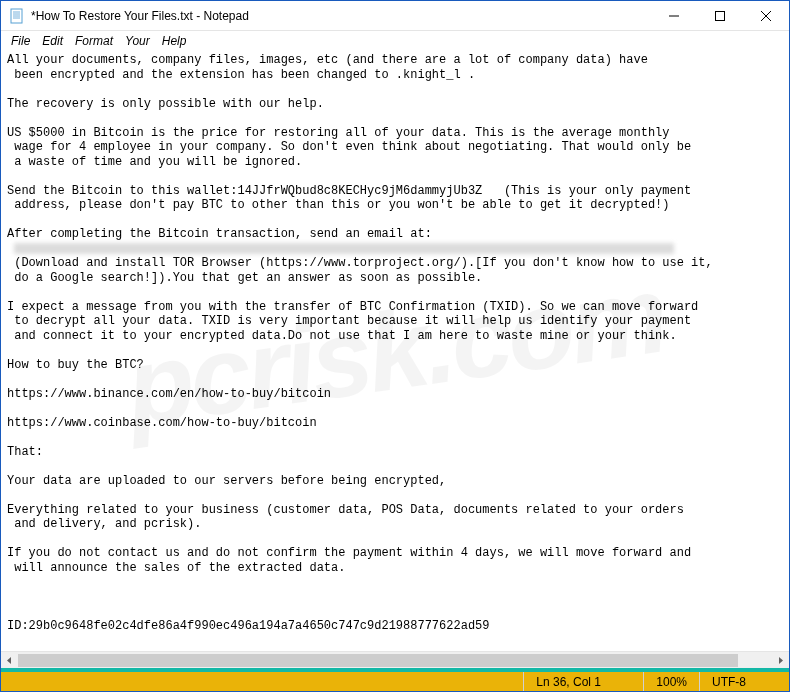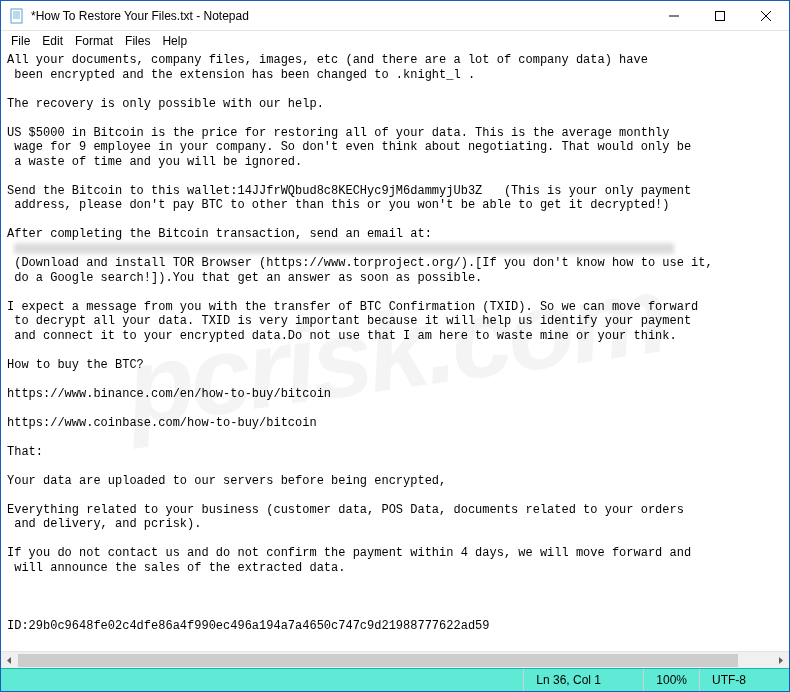--- a/index.html
+++ b/index.html
@@ -59,20 +59,21 @@
       background: #ffffff;
       display: flex;
       align-items: center;
       padding-left: 4px;
       font-size: 12px;
       color: #000;
     }
     .menu-item {
       padding: 2px 6px;
       cursor: pointer;
+      font-style: italic;
     }
     .content {
       flex: 1;
       background: #ffffff;
       padding: 2px 6px;
       font-family: Consolas, "Courier New", monospace;
       font-size: 12px;
       line-height: 14.5px;
       color: #000;
       white-space: pre-wrap;
@@ -113,22 +114,22 @@
     .sb-thumb {
       position: absolute;
       left: 0;
       top: 2px;
       height: 13px;
       width: 720px;
       background: #cdcdcd;
     }
     .statusbar {
       height: 23px;
-      background: #5eead4;
-      border-top: 1px solid #14b8a6;
+      background: #eab308;
+      border-top: 4px solid #14b8a6;
       display: flex;
       align-items: center;
       font-size: 12px;
       color: #000;
       text-align: center;
     }
     .status-spacer { flex: 1; }
     .status-cell {
       padding: 0 12px;
       border-left: 1px solid #d0d0d0;
@@ -184,31 +185,31 @@
             <line x1="10" y1="0" x2="0" y2="10" stroke="#000" stroke-width="1"></line>
           </svg>
       </div>
     </div>
   </div>
 
   <div class="menubar">
     <span class="menu-item">File</span>
     <span class="menu-item">Edit</span>
     <span class="menu-item">Format</span>
-    <span class="menu-item">Files</span>
+    <span class="menu-item">Your</span>
     <span class="menu-item">Help</span>
   </div>
 
   <div class="content"><span>All your documents, company files, images, etc (and there are a lot of company data) have</span>
 <span> been encrypted and the extension has been changed to .knight_l .</span>
 <span></span>
 <span>The recovery is only possible with our help.</span>
 <span></span>
 <span>US $5000 in Bitcoin is the price for restoring all of your data. This is the average monthly</span>
-<span> wage for 9 employee in your company. So don't even think about negotiating. That would only be</span>
+<span> wage for 4 employee in your company. So don't even think about negotiating. That would only be</span>
 <span> a waste of time and you will be ignored.</span>
 <span></span>
 <span>Send the Bitcoin to this wallet:14JJfrWQbud8c8KECHyc9jM6dammyjUb3Z   (This is your only payment</span>
 <span> address, please don't pay BTC to other than this or you won't be able to get it decrypted!)</span>
 <span></span>
 <span>After completing the Bitcoin transaction, send an email at:</span>
  <span class="redacted-line"></span>
 <span> (Download and install TOR Browser (https://www.torproject.org/).[If you don't know how to use it,</span>
 <span> do a Google search!]).You that get an answer as soon as possible.</span>
 <span></span>

